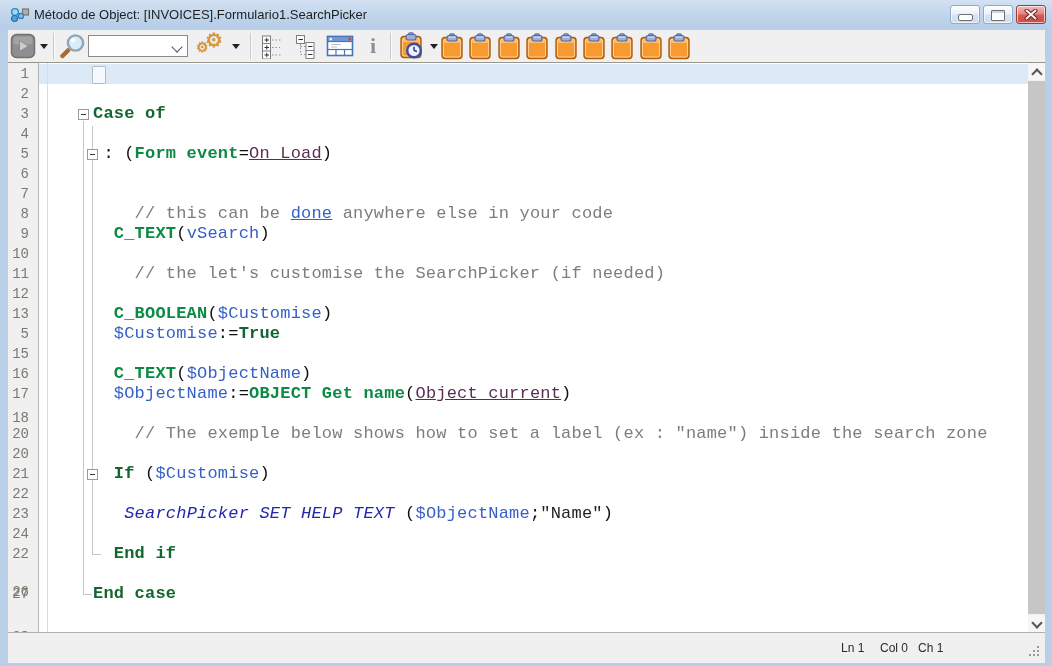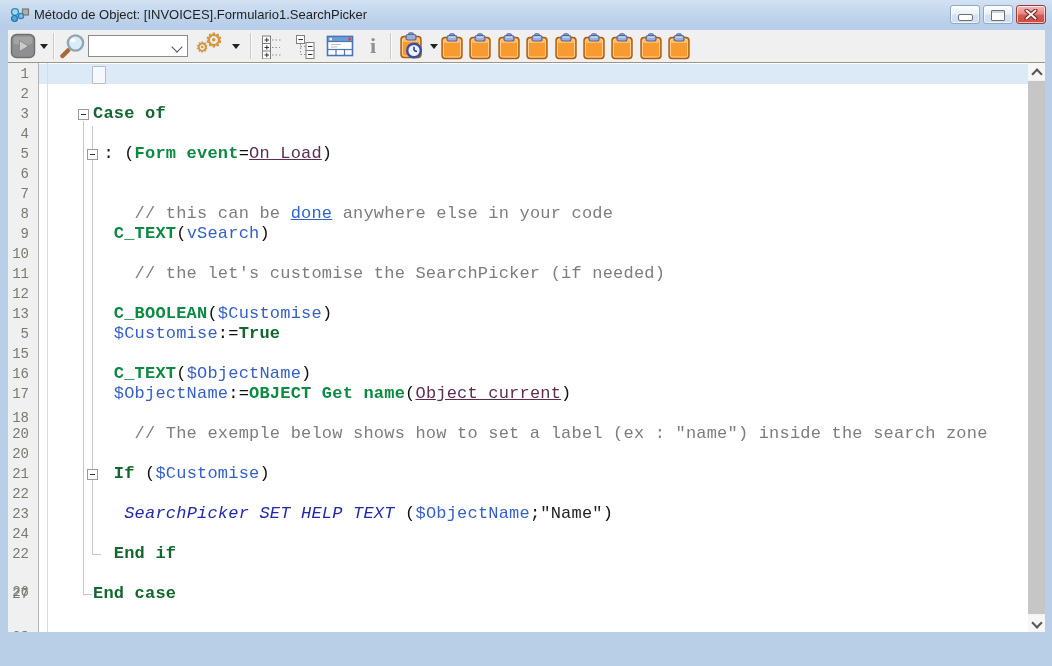--- a/index.html
+++ b/index.html
@@ -376,14 +376,20 @@
       <div class="vs-arrow" style="top:0;">
         <span class="chev up"></span>
       </div>
       <div class="vs-thumb"></div>
       <div class="vs-arrow" style="top:552px;">
         <span class="chev down"></span>
       </div>
     </div>
   </div>
 
+  <div class="statusbar">
+    <span class="sb-item" style="left:833px;">Ln 1</span>
+    <span class="sb-item" style="left:872px;">Col 0</span>
+    <span class="sb-item" style="left:910px;">Ch 1</span>
+    <div class="grip"></div>
+  </div>
 
 </div>
 
 </body></html>

